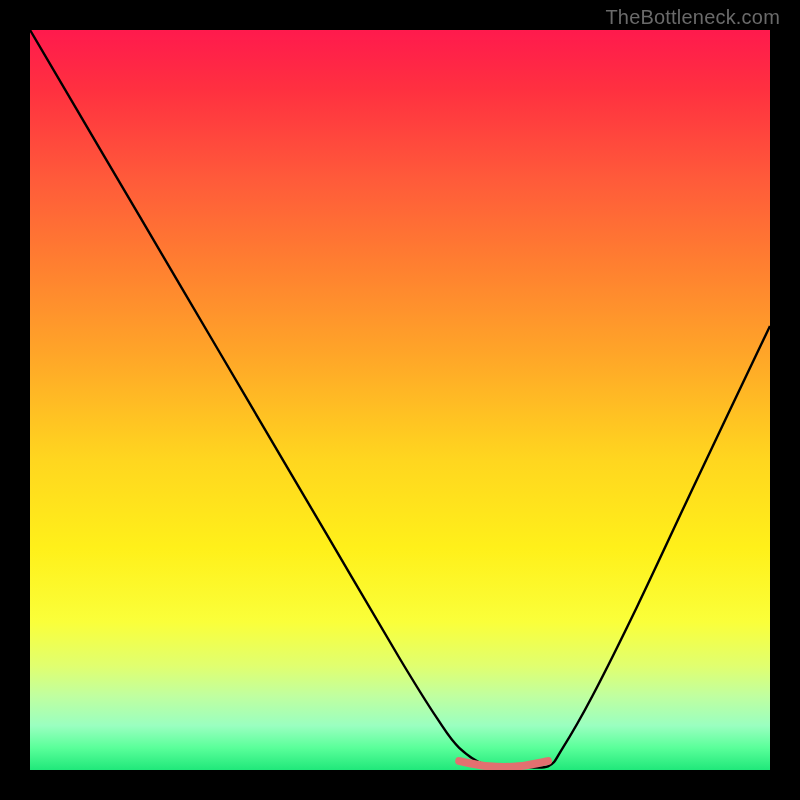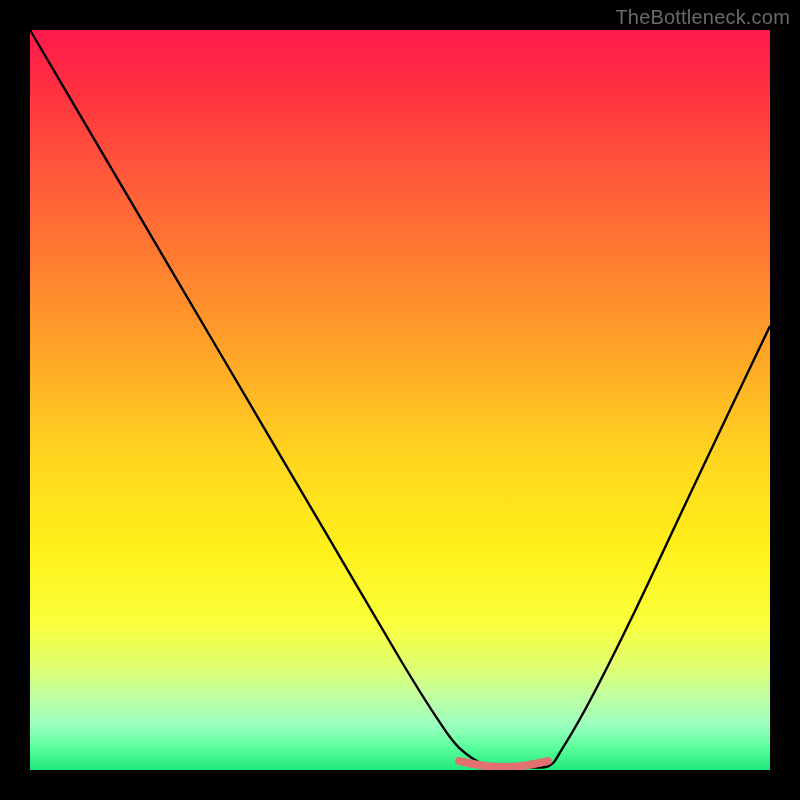--- a/index.html
+++ b/index.html
@@ -36,21 +36,21 @@
       #faff3a 80%,
       #e0ff70 86%,
       #c0ffa0 90%,
       #9affc0 94%,
       #5aff9a 97%,
       #20e87a 100%);
   }
   .watermark {
     position: absolute;
     top: 6px;
-    right: 10px;
+    right: 20px;
     color: #6a6a6a;
     font-size: 20px;
     font-weight: 500;
     letter-spacing: 0.2px;
   }
   svg.overlay {
     position: absolute;
     top: 30px;
     left: 30px;
     width: 740px;

